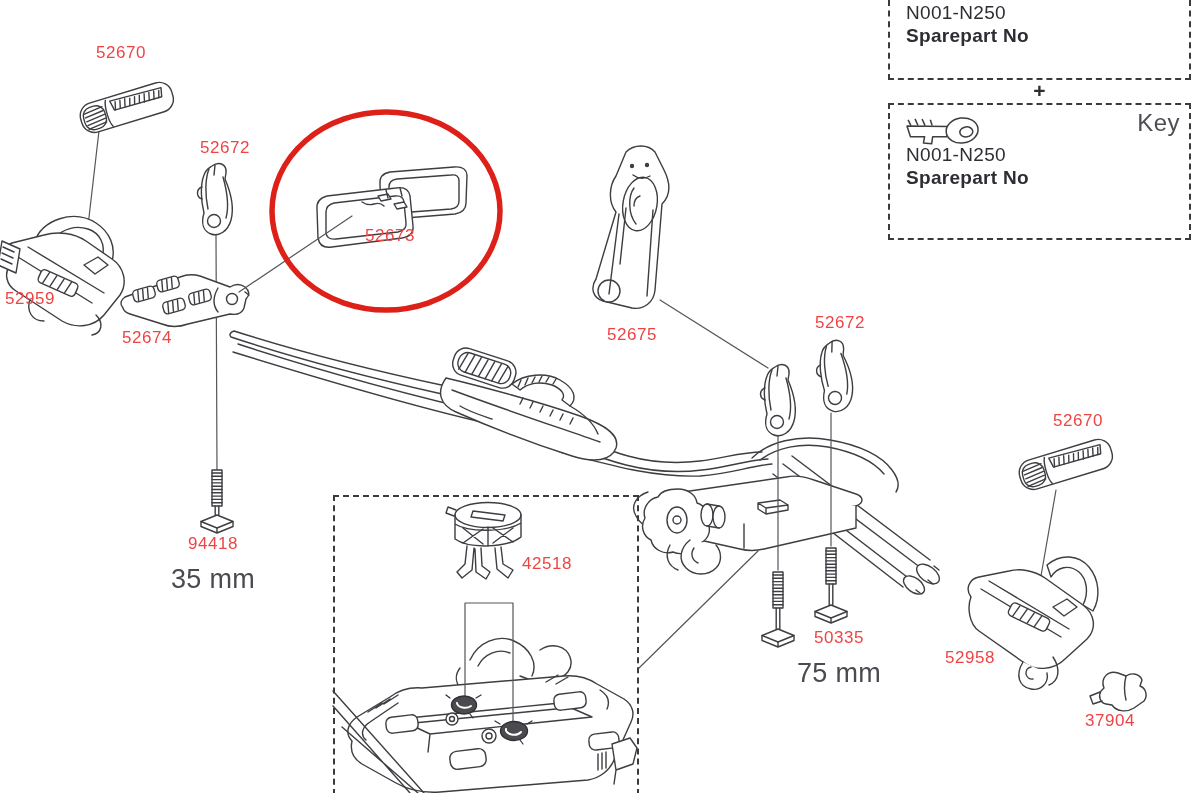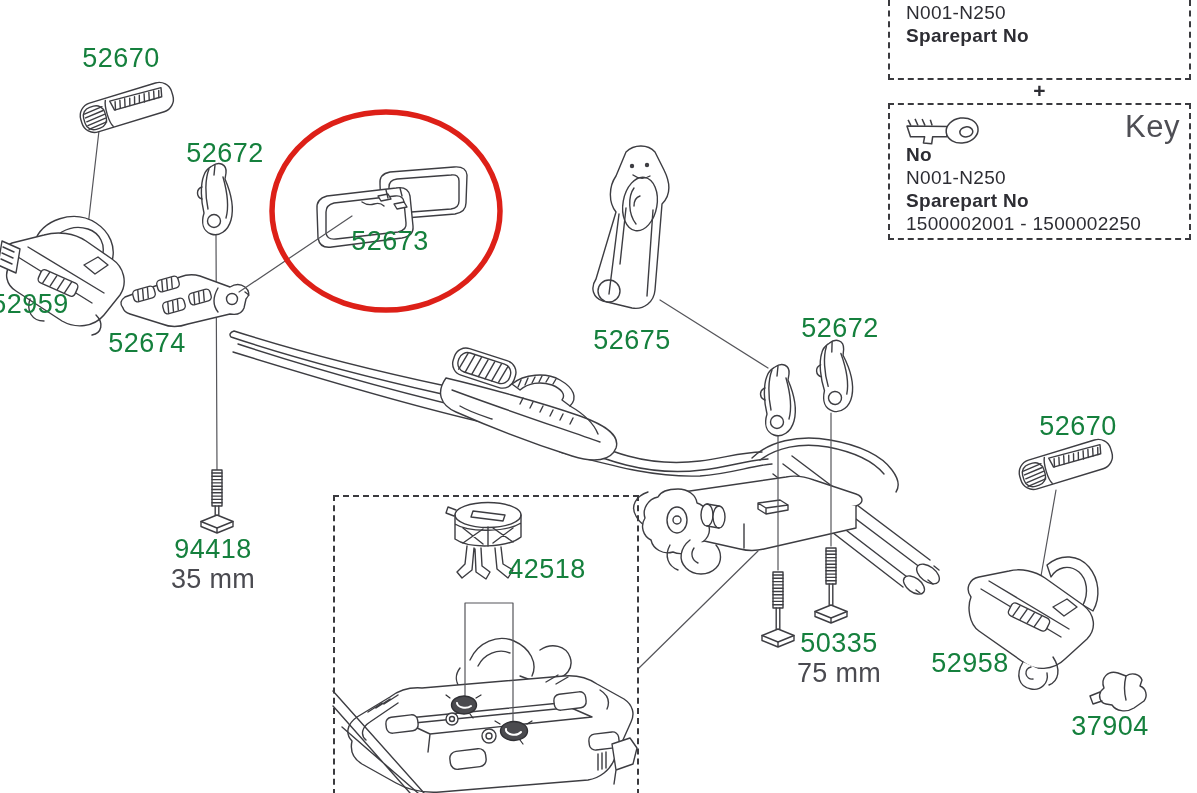--- a/index.html
+++ b/index.html
@@ -1,31 +1,31 @@
 <!DOCTYPE html>
 <html><head>
 <meta charset="utf-8">
 <style>
   html,body{margin:0;padding:0;background:#fff;}
   #stage{position:relative;width:1197px;height:793px;background:#fff;overflow:hidden;
          font-family:"Liberation Sans","DejaVu Sans",sans-serif;}
   #art{position:absolute;left:0;top:0;}
-  .plabel{position:absolute;width:84px;text-align:center;font-size:27px;color:#15803d;
+  .plabel{position:absolute;width:84px;text-align:center;font-size:17px;color:#ef4444;
           letter-spacing:.5px;white-space:nowrap;}
   .plabel.small{font-size:27px;color:#4a4a50;letter-spacing:.3px;}
   .inset-box{position:absolute;left:333px;top:495px;width:302px;height:298px;
              border:2px dashed #3a3a3e;border-bottom:none;pointer-events:none;}
   .panel{position:absolute;left:888px;width:303px;color:#2d2d33;font-size:19px;}
   .panel .ln{padding-left:16px;line-height:23px;white-space:nowrap;letter-spacing:.3px;}
   .panel .b{font-weight:bold;}
   #panel-box1{top:0;height:80px;border:2px dashed #3a3a3e;border-top:none;padding-top:1px;box-sizing:border-box;}
   #panel-plus{top:80px;height:23px;text-align:center;font-weight:bold;font-size:21px;line-height:22px;}
   #panel-box2{top:103px;height:137px;border:2px dashed #3a3a3e;box-sizing:border-box;}
   #panel-box2 .keyrow{position:relative;height:38px;}
-  #panel-box2 .keytitle{position:absolute;right:9px;top:4px;font-size:31px;color:#4e4e54;letter-spacing:.5px;}
+  #panel-box2 .keytitle{position:absolute;right:9px;top:4px;font-size:24px;color:#4e4e54;letter-spacing:.5px;}
   #panel-box2 .keyicon{position:absolute;left:14px;top:6px;}
 </style>
 </head>
 <body>
 
 <div id="stage">
 
 <svg id="art" width="1197" height="793" viewBox="0 0 1197 793">
   <defs>
     <g id="clip">
@@ -281,19 +281,17 @@
     <svg class="keyicon" width="82" height="38" viewBox="0 0 82 38">
       <g stroke="#3d3d42" stroke-width="1.5" fill="#fff" stroke-linejoin="round" transform="rotate(-8 40 20)">
         <path d="M4,10 L44,16 L42,26 L28,24 L26,31 L18,29 L20,23 L6,21 Z"></path>
         <path d="M8,10 l-2,-6 M15,11 l-2,-7 M22,12 l-2,-7 M29,13 l-1,-6" fill="none"></path>
         <ellipse cx="58" cy="22" rx="16" ry="12.5"></ellipse>
         <ellipse cx="62" cy="24" rx="6.5" ry="5" fill="none"></ellipse>
       </g>
     </svg>
     <span class="keytitle">Key</span>
   </div>
-  <div class="ln b">No</div>
   <div class="ln">N001-N250</div>
   <div class="ln b">Sparepart No</div>
-  <div class="ln">1500002001 - 1500002250</div>
 </div>
 
 </div>
 
 </body></html>

